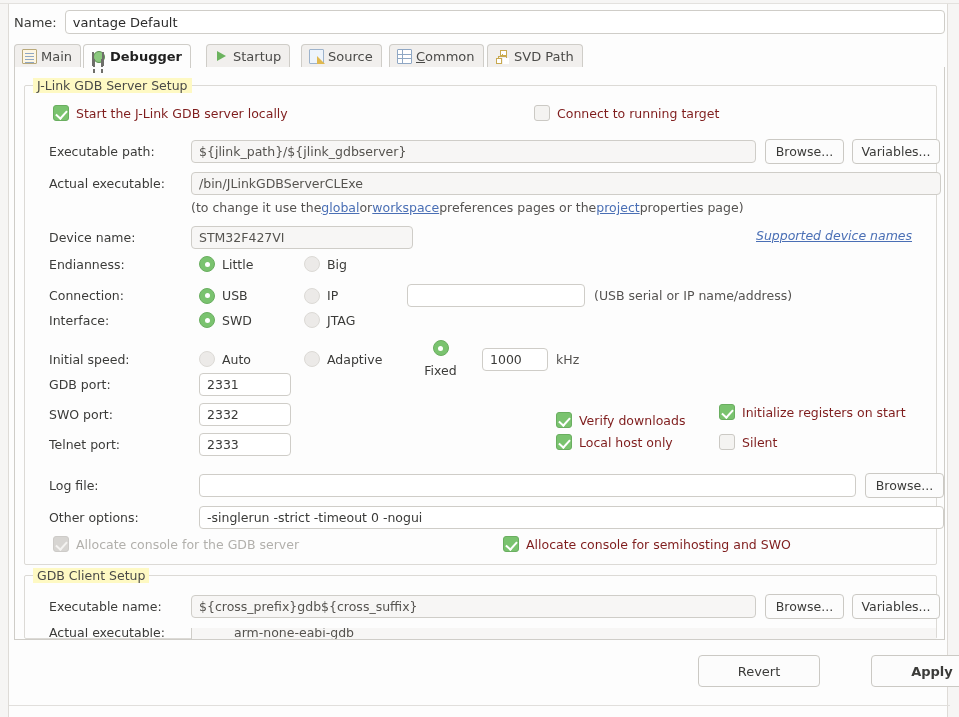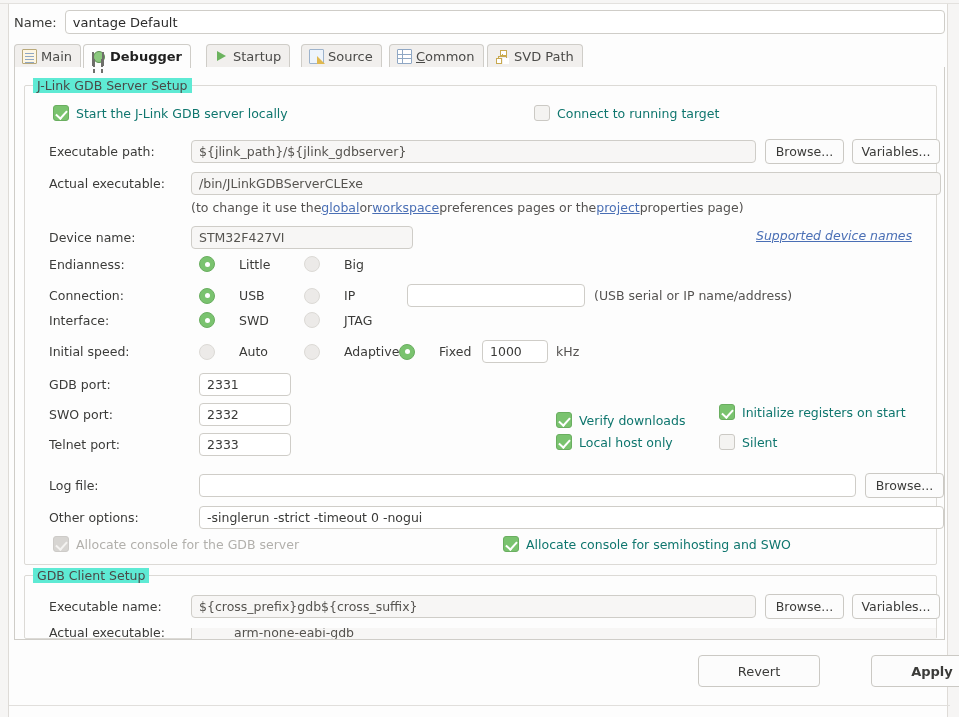--- a/index.html
+++ b/index.html
@@ -74,21 +74,21 @@
   
   .panel {
     position:absolute; left:14px; top:67px; width:931px; height:573px;
     background:#fdfdfd; border:1px solid #cfcdc8; border-top:none;
     overflow:hidden;
   }
 
   
   .group { position:absolute; border:1px solid #dcdad6; border-radius:2px; }
   .group > .g-title {
-    position:absolute; top:-8px; left:8px; background:#5eead4; padding:0 4px;
+    position:absolute; top:-8px; left:8px; background:#fef9c3; padding:0 4px;
     font-size:12.5px; color:#4a4a48; white-space:nowrap;
   }
   .g1 { left:9px; top:18px; width:913px; height:480px; }
   .g2 { left:9px; top:508px; width:913px; height:64px; }
 
   
   .row { position:absolute; display:flex; align-items:center; white-space:nowrap; }
   .lab { color:#3b3b39; font-size:12.5px; }
   .tf {
     height:23px; background:#ffffff; border:1px solid #cfcdc8; border-radius:4px;
@@ -110,25 +110,25 @@
   .cbox { width:16px; height:16px; border-radius:3px; flex:0 0 16px; position:relative;
           background:#f4f3f1; border:1px solid #cbc9c4; }
   .cbox.on { background:#7ac36f; border-color:#6aae60; }
   .cbox.on::after {
     content:""; position:absolute; left:4px; top:2px; width:5px; height:9px;
     border:solid #ffffff; border-width:0 2px 2px 0; transform:rotate(42deg);
   }
   .cbox.dis { background:#eceae8; border-color:#dcdad6; }
   .cbox.dis.on { background:#d7d5d2; border-color:#cdcbc8; }
   .cbox.dis.on::after { border-color:#f4f3f1; }
-  .cb .cbt { font-size:12.5px; color:#0f766e; }
+  .cb .cbt { font-size:12.5px; color:#7f1d1d; }
   .cb.dis .cbt { color:#b2b0ac; }
 
   
-  .rb { display:flex; align-items:center; gap:24px; white-space:nowrap; }
+  .rb { display:flex; align-items:center; gap:7px; white-space:nowrap; }
   .rbox { width:16px; height:16px; border-radius:50%; flex:0 0 16px; position:relative;
           background:#eceae8; border:1px solid #dcdad6; }
   .rbox.on { background:#7ac36f; border-color:#6aae60; }
   .rbox.on::after { content:""; position:absolute; left:4.5px; top:4.5px; width:5px; height:5px;
                     border-radius:50%; background:#ffffff; }
   .rb .rbt { font-size:12.5px; color:#3b3b39; }
 
   
   .clipped { position:absolute; left:0; top:52px; width:911px; height:12px; overflow:hidden; }
   .clipped .inner { position:absolute; left:0; top:-7px; display:flex; align-items:center; }
@@ -287,21 +287,21 @@
       <div class="row" style="left:24px; top:254px;">
         <span class="lab" style="width:150px;">Initial speed:</span>
         <span class="rb" style="width:105px;">
           <span class="rbox"></span>
           <span class="rbt">Auto</span>
         </span>
         <span class="rb" style="width:95px;">
           <span class="rbox"></span>
           <span class="rbt">Adaptive</span>
         </span>
-        <span class="rb" style="width:83px;">
+        <span class="rb" style="width:83px;flex-direction:column;">
           <span class="rbox on"></span>
           <span class="rbt">Fixed</span>
         </span>
         <span class="tf num" style="width:66px;">1000</span>
         <span class="hint" style="margin-left:8px;">kHz</span>
       </div>
 
       <div class="row" style="left:24px; top:287px;">
         <span class="lab" style="width:150px;">GDB port:</span>
         <span class="tf num" style="width:92px;">2331</span>

